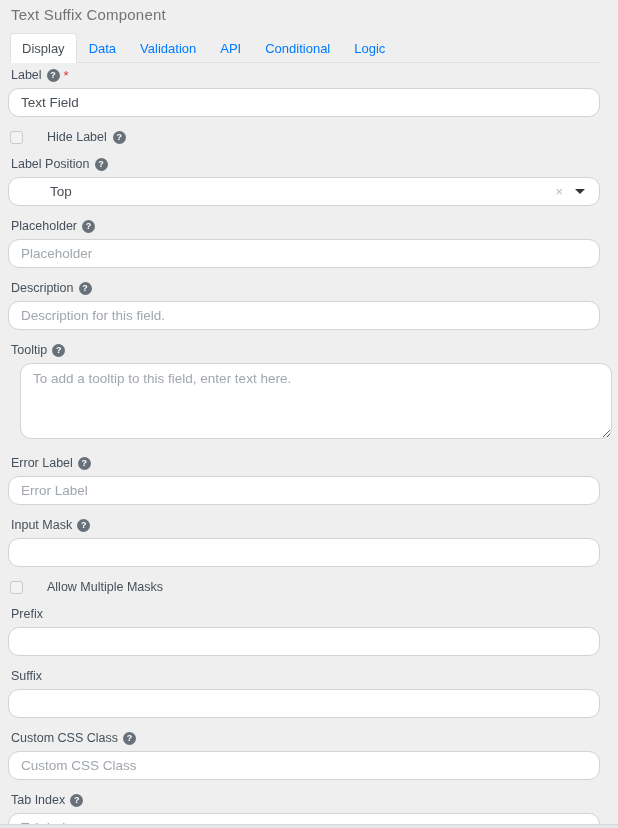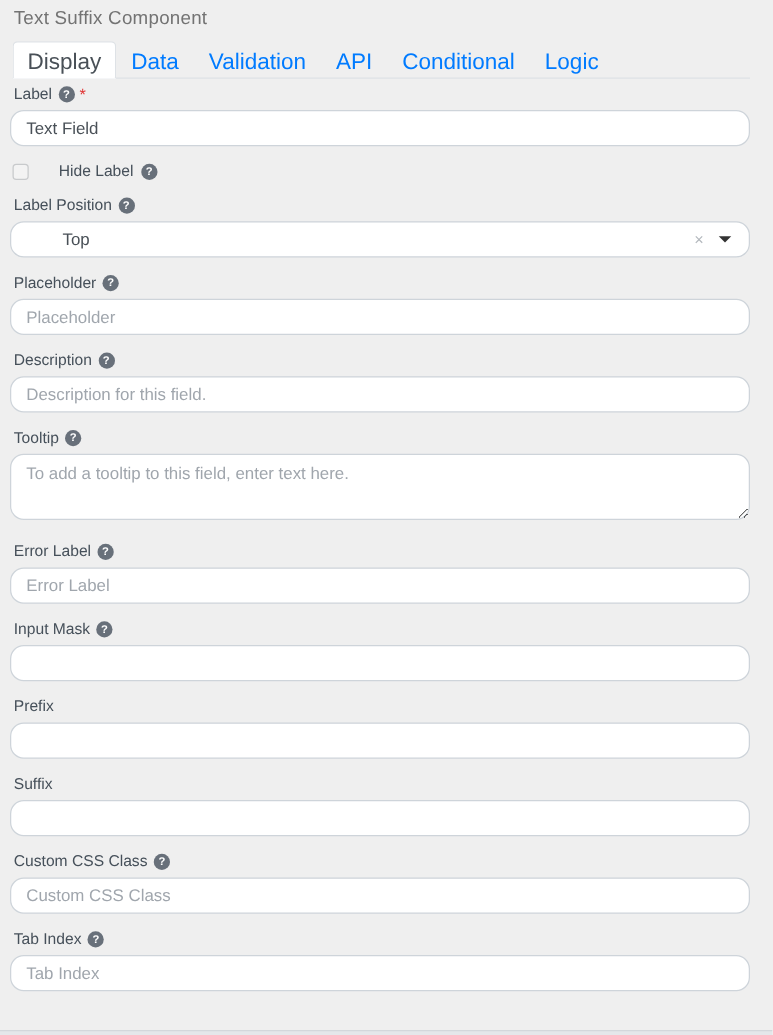--- a/index.html
+++ b/index.html
@@ -22,21 +22,21 @@
 
   
   .tabs {
     display: flex;
     list-style: none;
     margin: 10px 0 0 2px;
     border-bottom: 1px solid #dee2e6;
     height: 30px;
   }
   .tab {
-    font-size: 18px;
+    font-size: 13px;
     padding: 8px 11px 7px 11px;
     color: #007bff;
     cursor: pointer;
     border: 1px solid transparent;
     border-radius: 4px 4px 0 0;
     margin-bottom: -1px;
     line-height: 14px;
   }
   .tab.active {
     background: #ffffff;
@@ -82,24 +82,25 @@
     border: 1px solid #ced4da;
     border-radius: 11px;
     font-family: "Liberation Sans", sans-serif;
     font-size: 13.5px;
     color: #495057;
     padding: 0 12px;
   }
   .text-input { height: 29px; }
   .text-input::placeholder, .text-area::placeholder { color: #a0a6ad; opacity: 1; }
   .text-area {
-    height: 53px;
+    height: 76px;
     padding: 6px 12px;
     resize: vertical;
     line-height: 17px;
+    margin-left: 12px;
   }
 
   
   .select-control {
     height: 29px;
     display: flex;
     align-items: center;
     cursor: pointer;
     position: relative;
     padding-left: 41px;
@@ -233,20 +234,26 @@
     </div>
 
     <div class="form-group">
       <label class="field-label">
         <span>Input Mask</span>
         <span class="help-icon">?</span>
       </label>
       <input class="text-input" type="text" value="" style="">
     </div>
 
+    <div class="checkbox-row">
+      <span class="checkbox"></span>
+      <span class="checkbox-label">
+        <span>Allow Multiple Masks</span>
+      </span>
+    </div>
 
     <div class="form-group">
       <label class="field-label">
         <span>Prefix</span>
       </label>
       <input class="text-input" type="text" value="" style="">
     </div>
 
     <div class="form-group">
       <label class="field-label">

